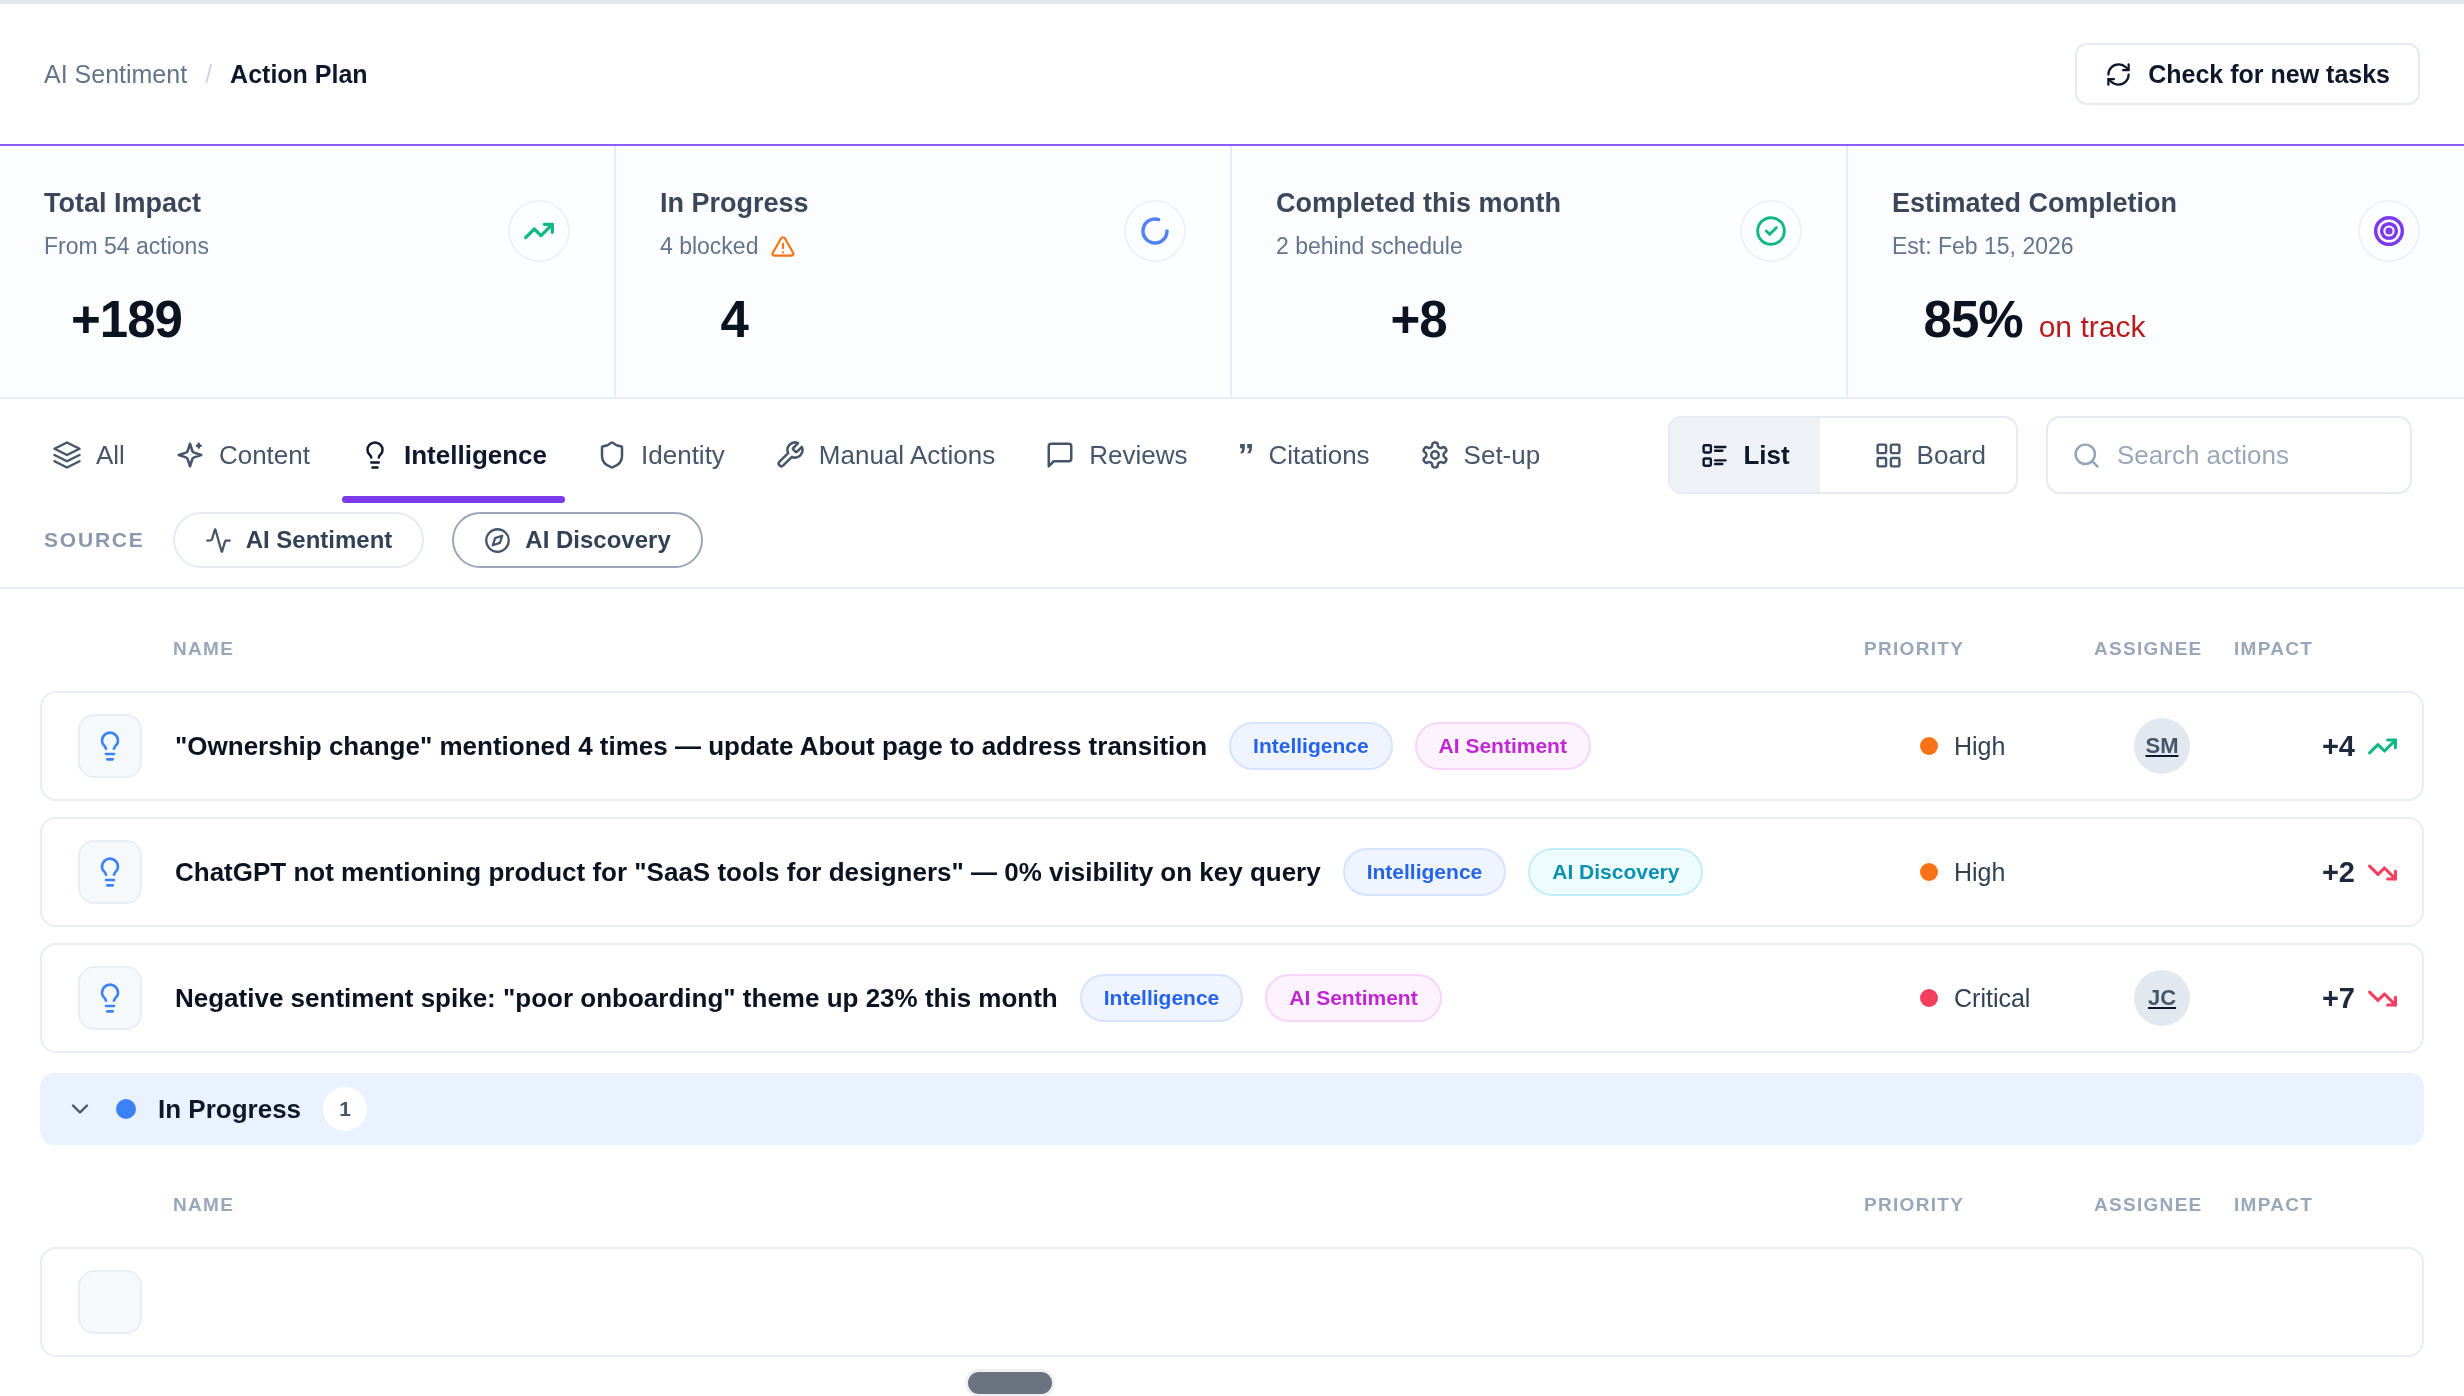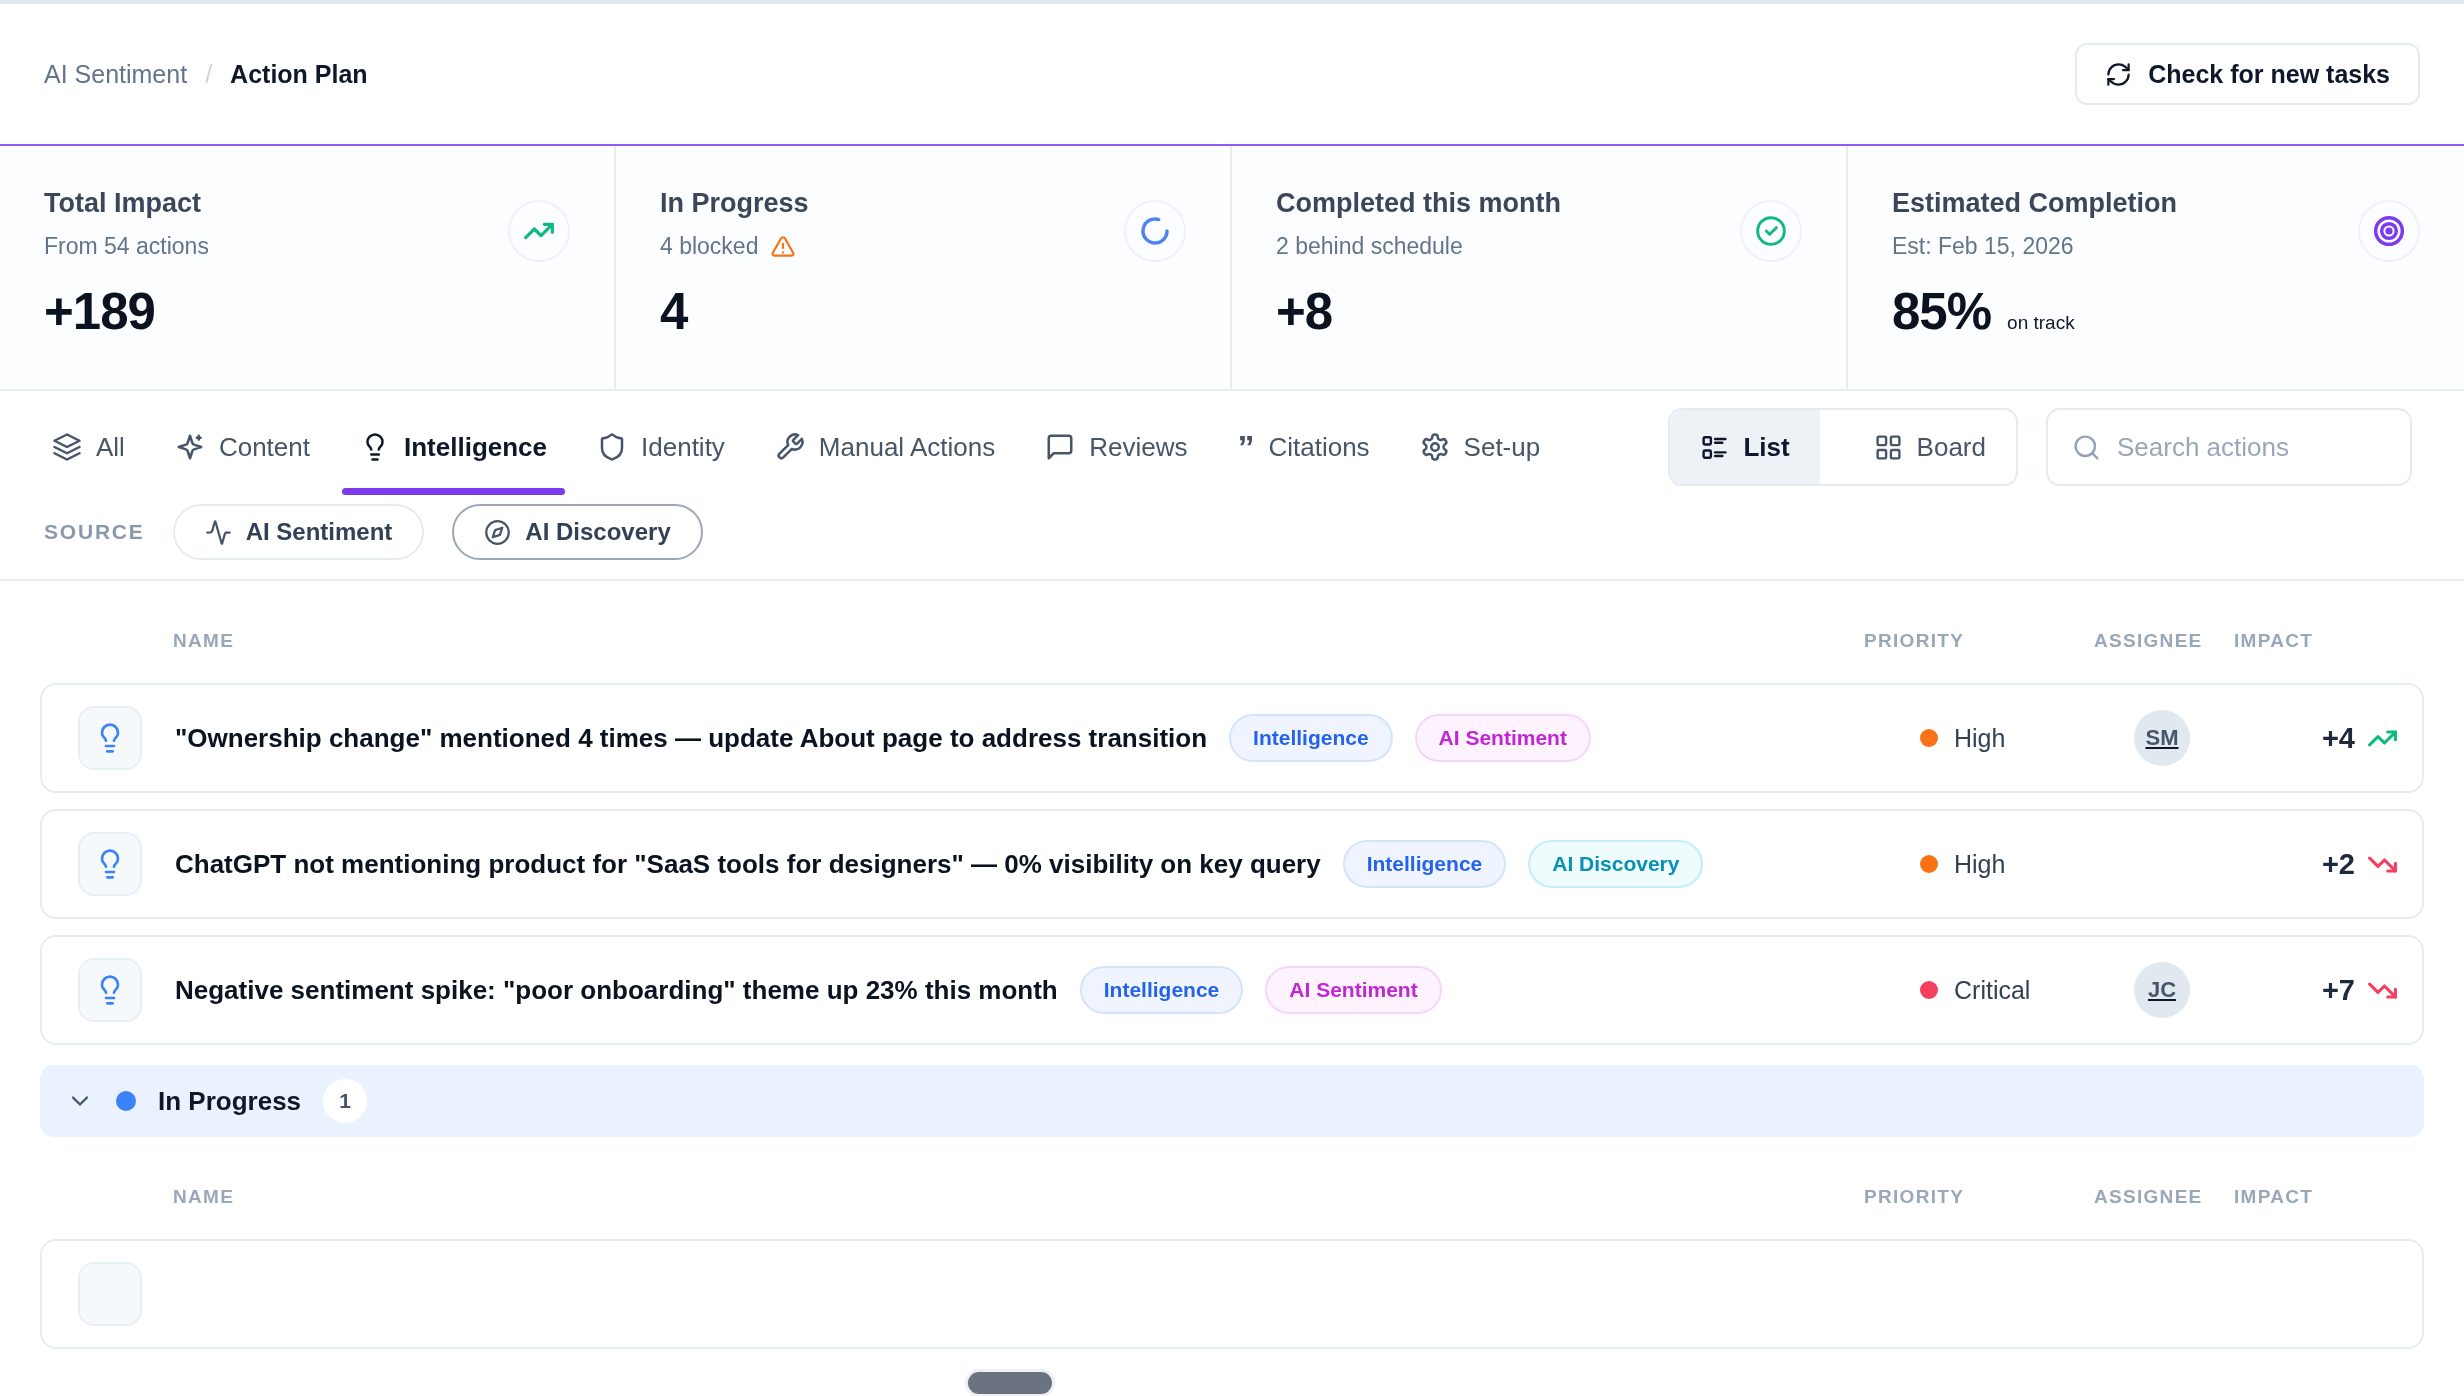--- a/index.html
+++ b/index.html
@@ -18,23 +18,23 @@
     color:#0f172a; cursor:pointer; }
   .check-btn svg { width:27px; height:27px; }
 
   
   .stats { display:grid; grid-template-columns:repeat(4,1fr); border-top:2px solid #8b5cf6; border-bottom:2px solid #e8ecf3; background:#fcfdfe; }
   .stat { padding:42px 44px 48px 44px; border-right:2px solid #e8ecf3; display:flex; justify-content:space-between; }
   .stat:last-child { border-right:none; }
   .stat-title { font-size:27px; font-weight:700; color:#3b4759; }
   .stat-sub { margin-top:14px; font-size:23px; color:#64748b; display:flex; align-items:center; gap:12px; }
   .stat-sub svg { width:26px; height:26px; color:#f97316; }
-  .stat-value-row { margin-top:22px; display:flex; align-items:baseline; gap:16px; }
+  .stat-value-row { margin-top:30px; display:flex; align-items:baseline; gap:16px;justify-content:center; }
   .stat-value { font-size:51px; font-weight:800; color:#0b1220; letter-spacing:-1px; }
-  .stat-note { font-size:19px; color:#0f172a; }
+  .stat-note { font-size:30px; color:#b91c1c; }
   .stat-icon { width:62px; height:62px; border-radius:50%; border:2px solid #eef1f6; flex:0 0 auto;
     display:flex; align-items:center; justify-content:center; margin-top:12px; }
   .stat-icon svg { width:32px; height:32px; }
   .c-green { color:#10b981; } .c-blue { color:#4f83f1; } .c-purple { color:#7c3aed; }
 
   
   .toolbar { display:flex; align-items:stretch; justify-content:space-between; padding:0 52px; margin-top:8px; height:96px; }
   .tabs { display:flex; gap:50px; align-items:center; }
   .tab { position:relative; height:100%; display:flex; align-items:center; gap:14px; font-size:26px;
     font-weight:500; color:#475569; cursor:pointer; white-space:nowrap; }

